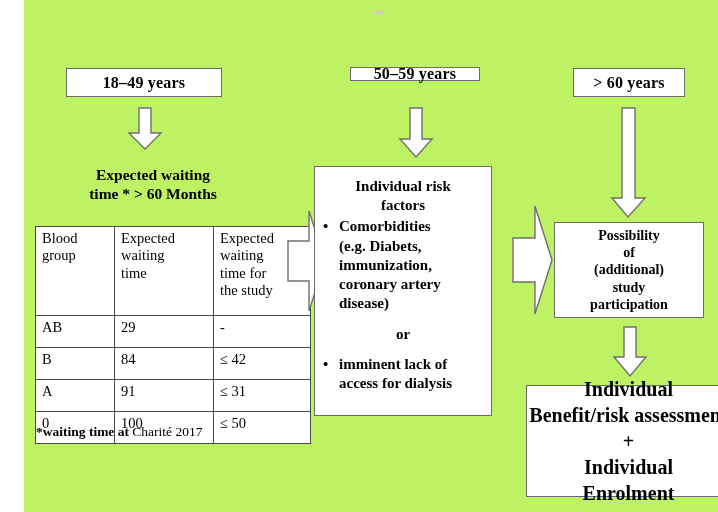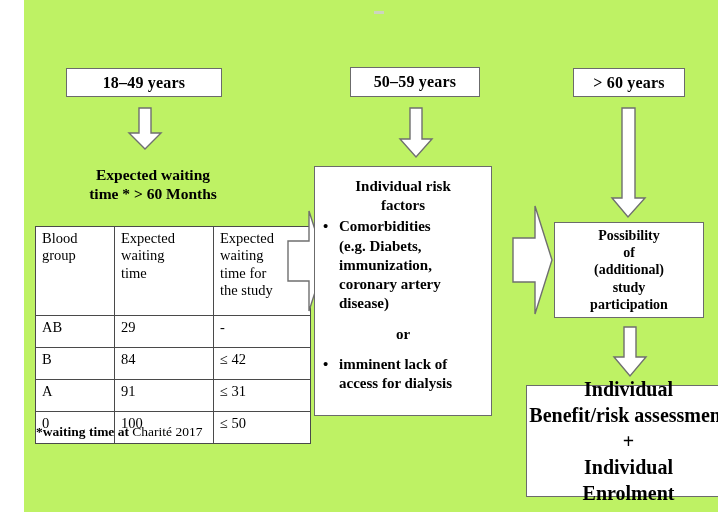--- a/index.html
+++ b/index.html
@@ -175,21 +175,21 @@
     </table>
 
   <div class="tbl-note" style="left:12px; top:424px;">
     <span>*waiting time at </span><span class="light">Charité 2017</span>
   </div>
 
   <svg class="arrow" style="left:264px; top:210px;" width="38" height="102" viewBox="0 0 38 102">
     <polygon points="0,31 21,31 21,1 37,51 21,101 21,71 0,71"></polygon>
   </svg>
 
-  <div class="box hdr-box" style="left:326px; top:67px; width:130px; height:30px;">50–59 years</div>
+  <div class="box hdr-box" style="left:326px; top:67px; width:130px; height:14px;">50–59 years</div>
 
   <svg class="arrow" style="left:375px; top:108px;" width="34" height="50" viewBox="0 0 34 50">
     <polygon points="11,0 23,0 23,31 33,31 17,49 1,31 11,31"></polygon>
   </svg>
 
   <div class="box" style="left:290px; top:166px; width:178px; height:250px;">
     <div class="risk-inner">
       <div class="risk-title" style="white-space:pre-line;">Individual risk
 factors</div>
 

